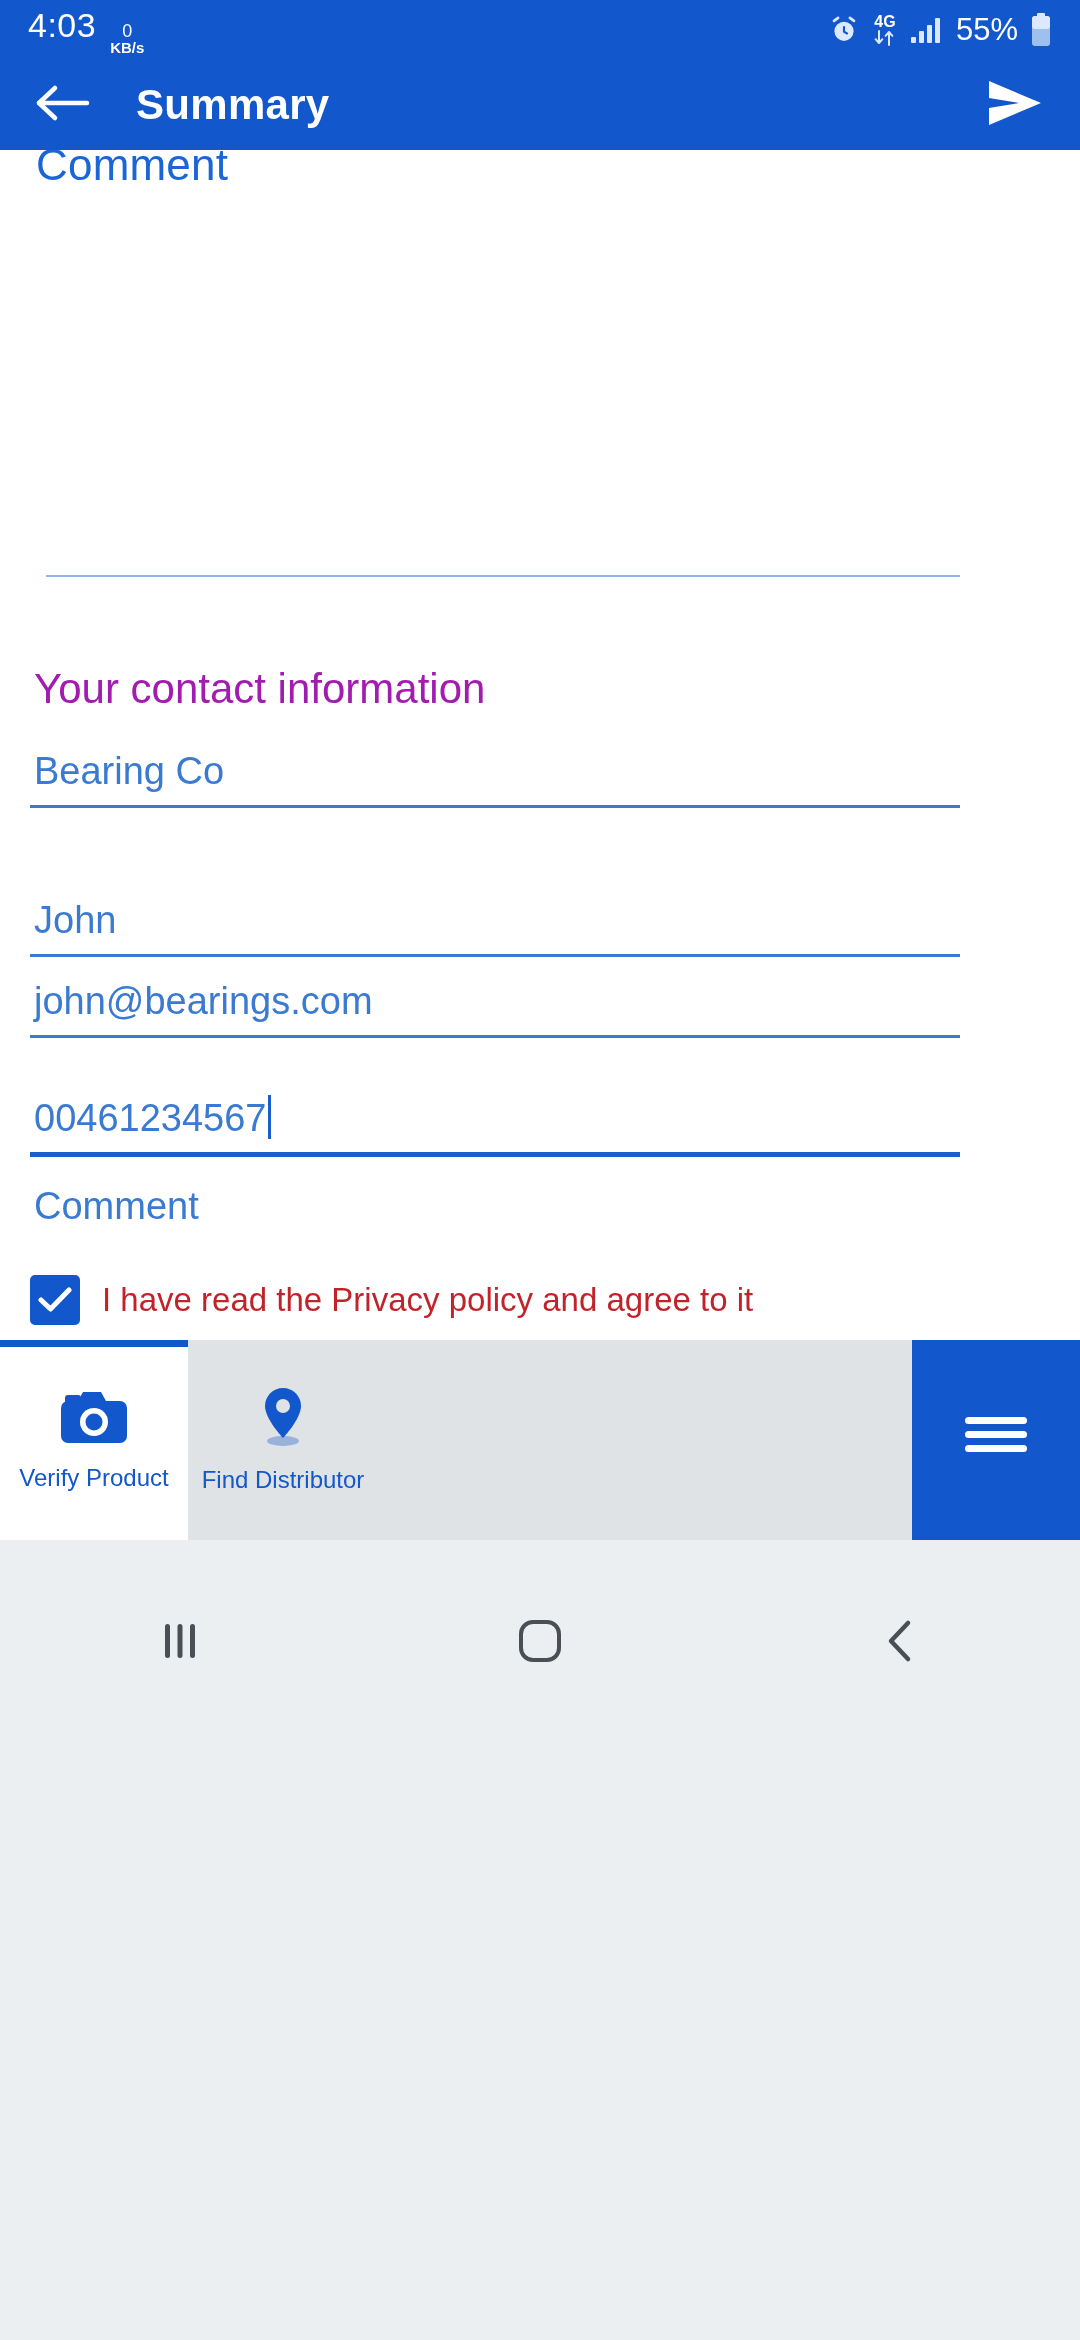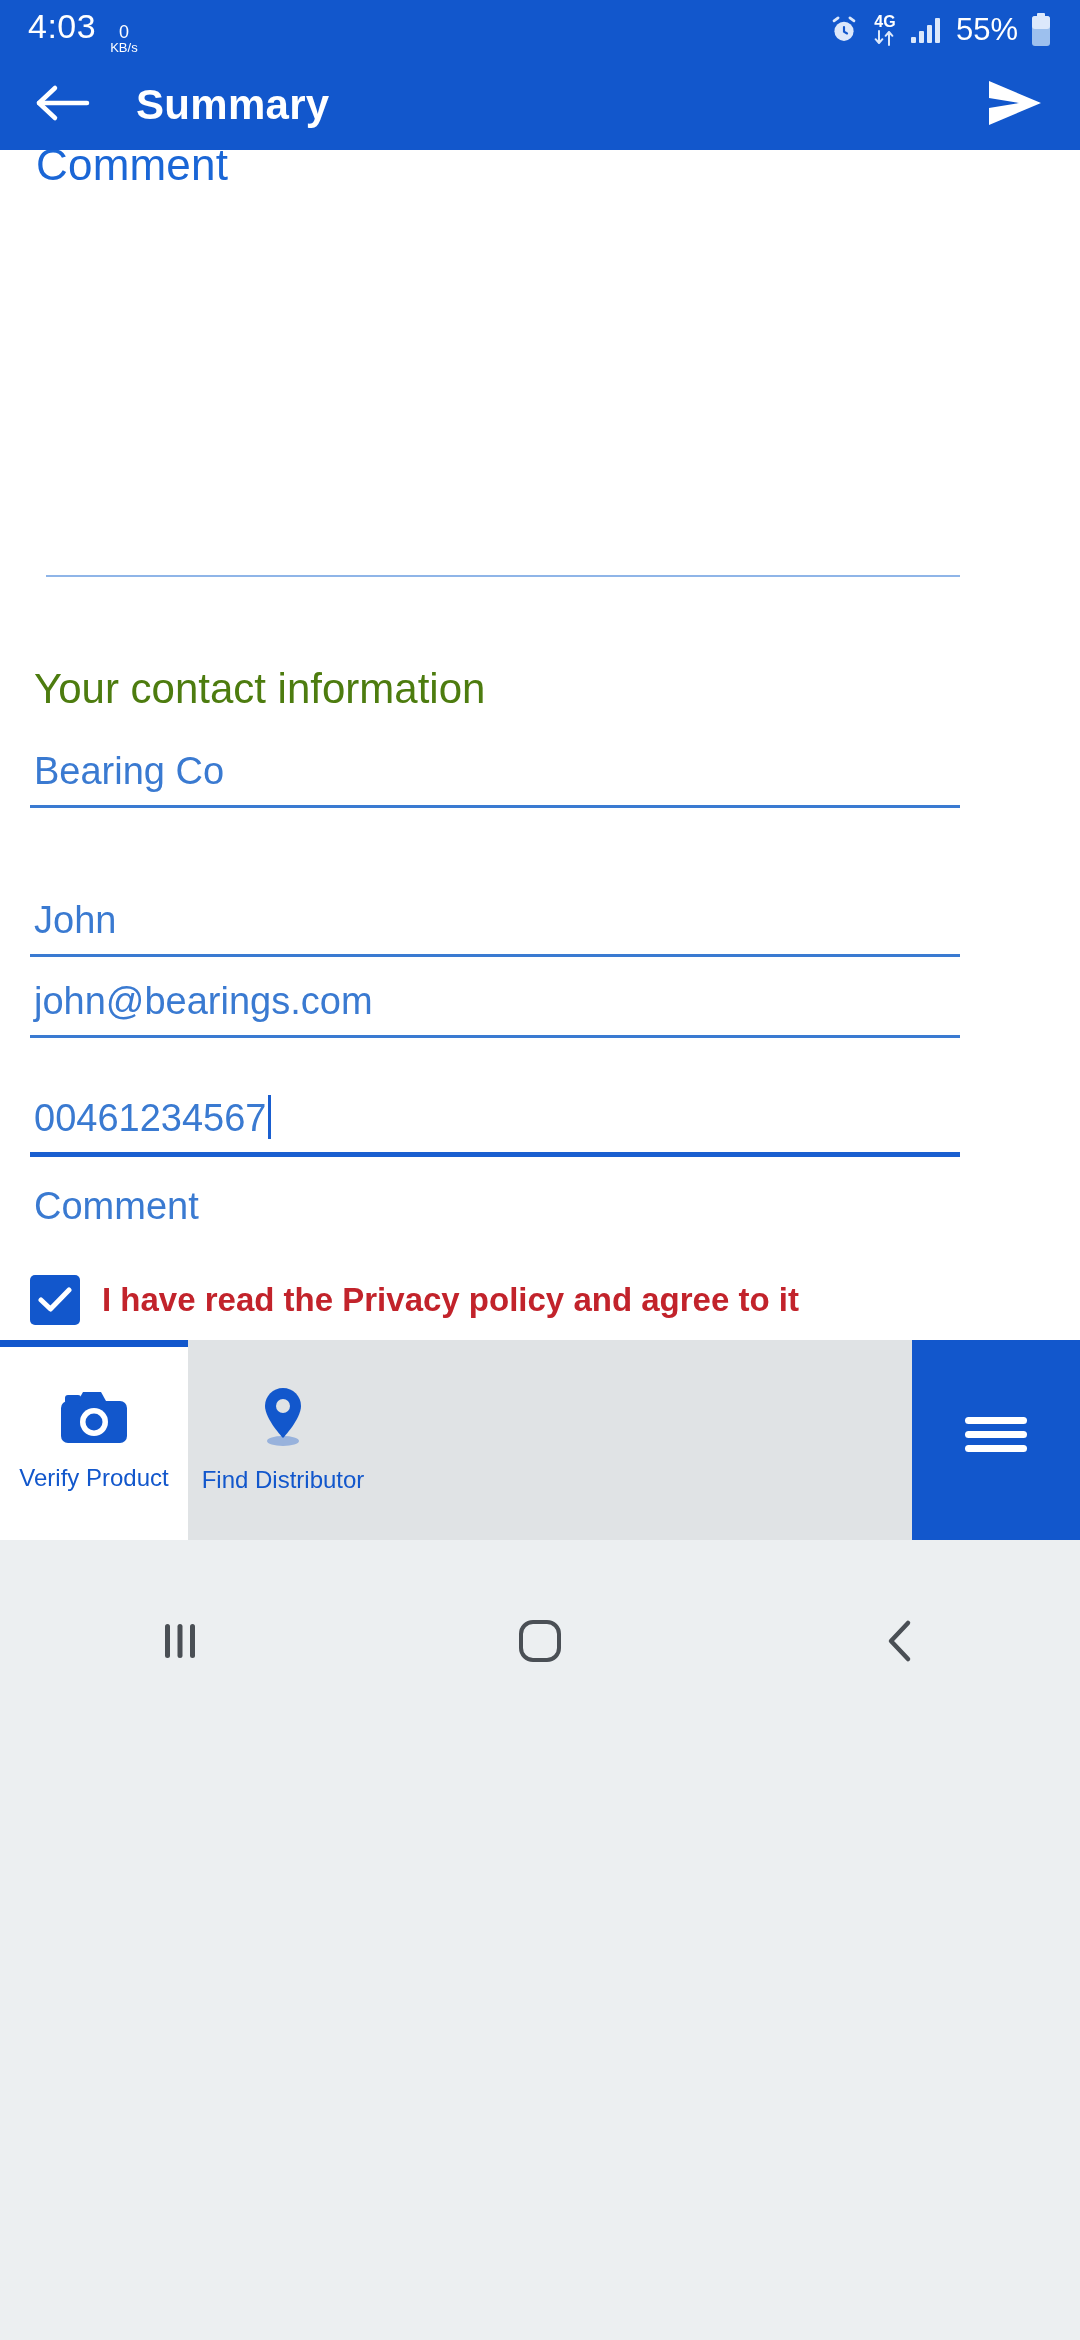--- a/index.html
+++ b/index.html
@@ -15,21 +15,21 @@
   .statusbar{
     position:absolute; top:0; left:0; width:1080px; height:60px;
     background:#1257cc; color:#fff;
     display:flex; align-items:center; justify-content:space-between;
     padding:0 28px;
   }
   .sb-left{ display:flex; align-items:baseline; gap:14px; }
   .sb-clock{ font-size:34px; font-weight:400; letter-spacing:.5px; }
   .sb-net{ display:flex; flex-direction:column; align-items:center; line-height:1; }
   .sb-net-num{ font-size:18px; }
-  .sb-net-unit{ font-size:13px; font-weight:normal; }
+  .sb-net-unit{ font-size:15px; font-weight:bold; }
   .sb-right{ display:flex; align-items:center; gap:12px; }
   .sb-right svg{ display:block; }
   .sb-batt-pct{ font-size:31px; }
   .sb-4g{ display:flex; flex-direction:column; align-items:center; line-height:1; }
   .sb-4g-txt{ font-size:16px; font-weight:bold; }
 
   
   .appbar{
     position:absolute; top:60px; left:0; width:1080px; height:90px;
     background:#1257cc; color:#fff;
@@ -60,21 +60,21 @@
     font-size:38px; color:#2d72d4;
   }
   .comment-underline{
     position:absolute; left:46px; top:425px; width:990px; height:2px;
     background:#8fb5e8;
   }
 
   
   .contact-heading{
     position:absolute; left:34px; top:515px;
-    font-size:42px; color:#4d7c0f;
+    font-size:42px; color:#a21caf;
   }
   .field{ position:absolute; left:30px; width:1022px; }
   .field .fval{
     font-size:38px; color:#3a7ad1; padding-left:4px;
     white-space:nowrap;
   }
   .field .fline{
     margin-top:12px; height:3px; background:#3a7ad1; width:100%;
   }
   .field.focused .fline{ height:5px; background:#1a5fd0; }
@@ -93,21 +93,21 @@
 
   
   .privacy-row{
     position:absolute; left:30px; top:1125px;
     display:flex; align-items:center; gap:22px;
   }
   .checkbox{
     width:50px; height:50px; background:#1257cc; border-radius:5px;
     display:flex; align-items:center; justify-content:center;
   }
-  .privacy-label{ font-size:33px; color:#c2232b;font-weight:bold; }
+  .privacy-label{ font-size:33px; color:#c2232b; }
 
   
   .tabbar{
     position:absolute; top:1340px; left:0; width:1080px; height:200px;
     display:flex;
   }
   .tab{
     position:relative; display:flex; flex-direction:column;
     align-items:center; justify-content:center; gap:14px;
   }

